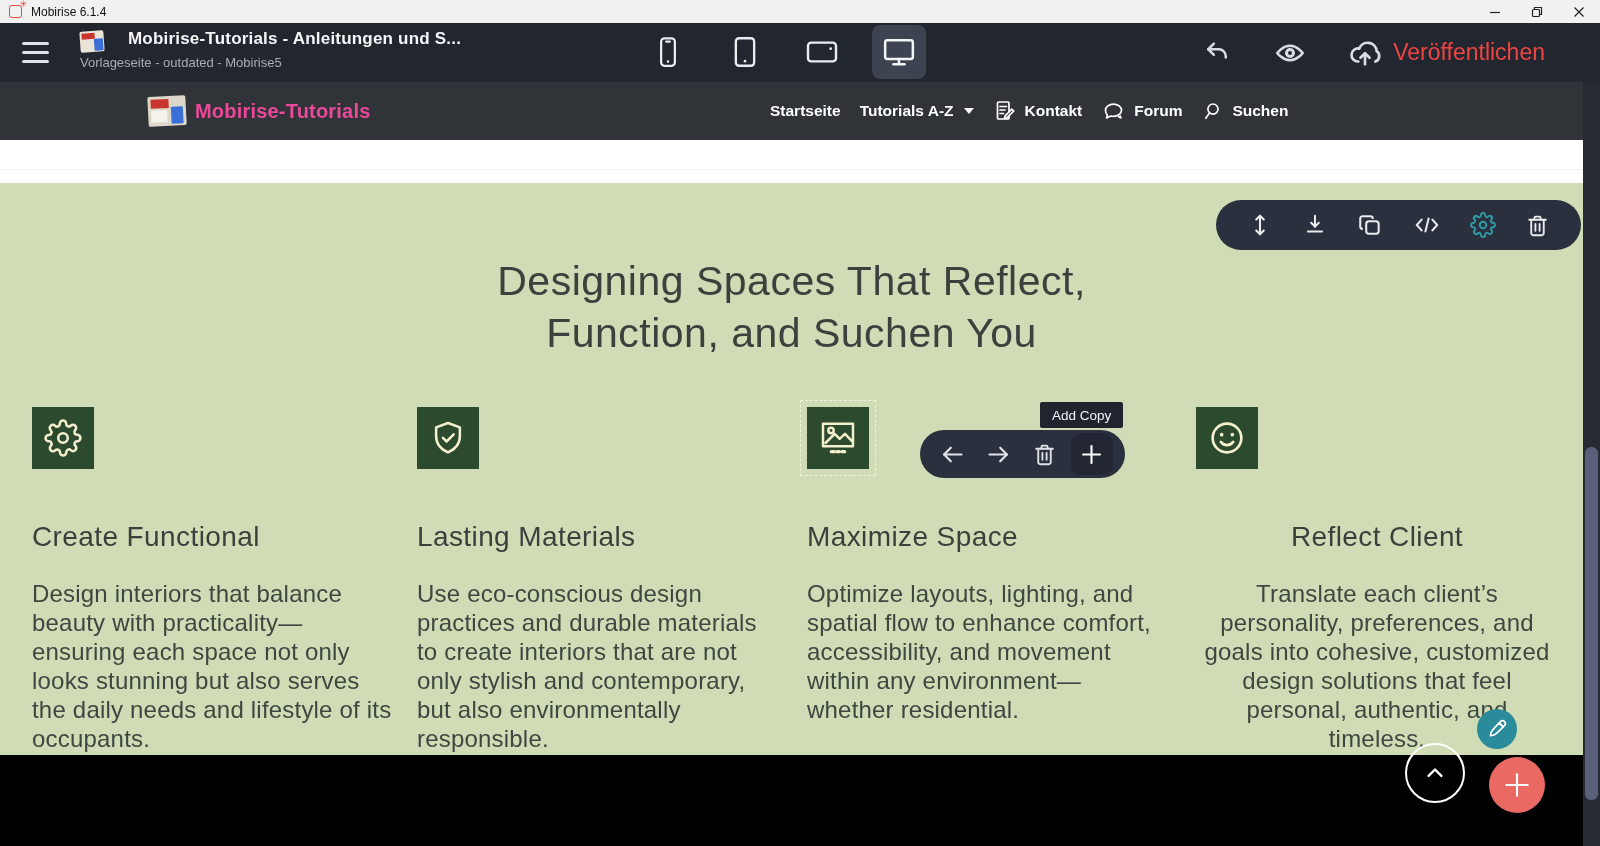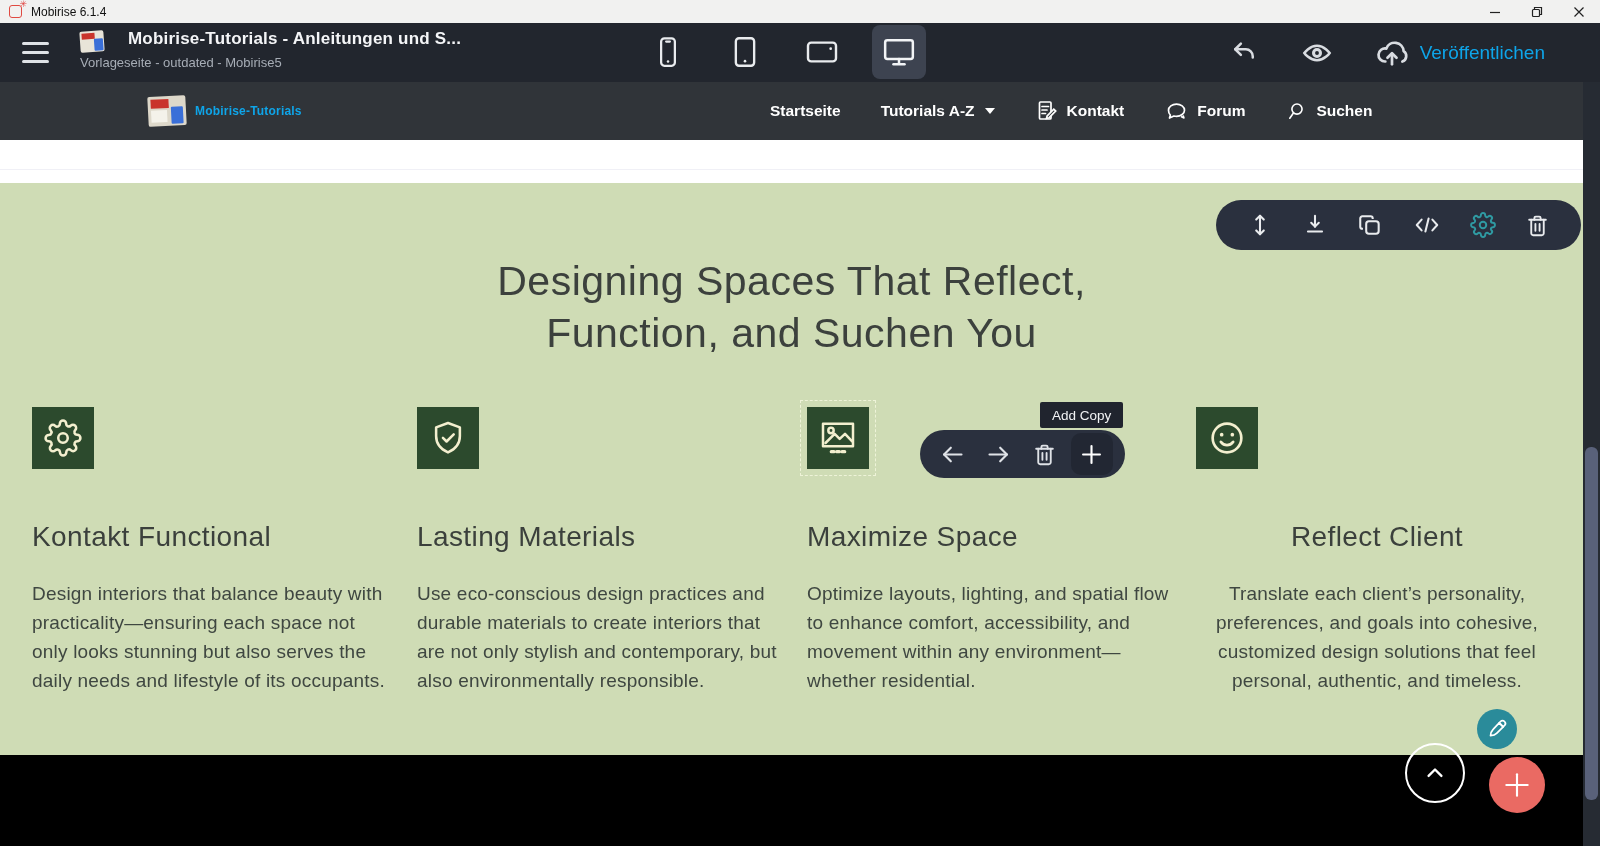--- a/index.html
+++ b/index.html
@@ -35,34 +35,34 @@
 
   .device-group { position:absolute; left:641px; top:2px; height:55px; display:flex; gap:23px; }
   .device-btn { width:54px; height:54px; display:flex; align-items:center;
     justify-content:center; border-radius:8px; cursor:pointer; }
   .device-btn.selected { background:#3d4350; }
 
   .appbar-right { position:absolute; right:55px; top:0; height:59px; display:flex;
     align-items:center; gap:42px; }
   .icon-btn { display:flex; align-items:center; justify-content:center; cursor:pointer; }
   .publish-btn { display:flex; align-items:center; gap:11px; cursor:pointer; }
-  .publish-label { font-size:19px; color:#0ea5e9; }
+  .publish-label { font-size:23px; color:#ef4444; }
 
   
   .sitenav { position:absolute; top:82px; left:0; width:1583px; height:58px;
     background:#303439; display:flex; align-items:center; }
   .brand { position:absolute; left:148px; top:14px; display:flex; align-items:center; gap:9px; cursor:pointer; }
   .brand-logo { position:relative; width:38px; height:30px; background:#ddd8ca;
     border-radius:2px; transform:rotate(-3deg); overflow:hidden; }
   .brand-logo .red { position:absolute; top:3px; left:3px; width:18px; height:9px; background:#c9342c; }
   .brand-logo .blue { position:absolute; bottom:2px; right:3px; width:12px; height:17px; background:#3a6fd8; border-radius:1px; }
   .brand-logo .white { position:absolute; top:14px; left:3px; width:16px; height:12px; background:#f4f2ea; }
-  .brand-name { font-size:12px; font-weight:700; color:#0ea5e9; letter-spacing:.2px; }
+  .brand-name { font-size:20px; font-weight:700; color:#ec4899; letter-spacing:.2px; }
   .nav-items { position:absolute; left:770px; top:0; height:58px; display:flex;
-    align-items:center; gap:40px; }
+    align-items:center; gap:19px; }
   .nav-item { display:flex; align-items:center; gap:8px; color:#fff; font-size:15.5px;
     font-weight:700; cursor:pointer; white-space:nowrap; }
   .caret { width:0; height:0; border-left:5px solid transparent; border-right:5px solid transparent;
     border-top:6px solid #fff; margin-left:2px; }
 
   
   .white-strip { position:absolute; top:140px; left:0; width:1583px; height:43px; background:#ffffff; }
   .white-strip .hairline { position:absolute; left:0; top:29px; width:100%; height:1px; background:#f0f0f6; }
   .green-section { position:absolute; top:183px; left:0; width:1583px; height:572px; background:#cfdcb5; }
   .footer-black { position:absolute; top:755px; left:0; width:1583px; height:91px; background:#000; }
@@ -70,21 +70,21 @@
   .hero-heading { position:absolute; top:72px; left:0; width:100%; text-align:center;
     font-size:41px; line-height:52px; font-weight:300; color:#3c413d; letter-spacing:.5px; }
 
   .feature { position:absolute; top:224px; width:362px; }
   .feature.f0 { left:32px; } .feature.f1 { left:417px; }
   .feature.f2 { left:807px; } .feature.f3 { left:1196px;text-align:center; }
   .feature-icon-box { width:62px; height:62px; background:#2c4a2d; display:flex;
     align-items:center; justify-content:center; }
   .feature.f2 .feature-icon-box { outline:1px dashed #eef3d8; outline-offset:6px; }
   .feature-title { margin-top:52px; font-size:28px; font-weight:300; color:#3b403c; letter-spacing:.4px; }
-  .feature-text { margin-top:26px; font-size:19px; line-height:29px; color:#3f4741; letter-spacing:.2px; }
+  .feature-text { margin-top:26px; font-size:24px; line-height:29px; color:#3f4741; letter-spacing:.2px; }
 
   
   .block-toolbar { position:absolute; top:200px; left:1216px; width:365px; height:50px;
     background:#2a303e; border-radius:25px; display:flex; align-items:center;
     justify-content:space-around; padding:0 16px; }
   .bt-btn { display:flex; align-items:center; justify-content:center; cursor:pointer; }
 
   
   .item-toolbar { position:absolute; top:430px; left:920px; width:205px; height:48px;
     background:#2a303e; border-radius:24px; display:flex; align-items:center;
@@ -264,21 +264,21 @@
       <div>Function, and Suchen You</div>
     </div>
 
     <div class="feature f0">
       <div class="feature-icon-box">
         <svg width="38" height="38" viewBox="0 0 24 24" fill="none" stroke="#f3efcf" stroke-width="1.6" stroke-linejoin="round">
           <circle cx="12" cy="12" r="3"></circle>
           <path d="M19.4 15a1.65 1.65 0 0 0 .33 1.82l.06.06a2 2 0 0 1-2.83 2.83l-.06-.06a1.65 1.65 0 0 0-1.82-.33 1.65 1.65 0 0 0-1 1.51V21a2 2 0 0 1-4 0v-.09A1.65 1.65 0 0 0 9 19.4a1.65 1.65 0 0 0-1.82.33l-.06.06a2 2 0 0 1-2.83-2.83l.06-.06a1.65 1.65 0 0 0 .33-1.82 1.65 1.65 0 0 0-1.51-1H3a2 2 0 0 1 0-4h.09A1.65 1.65 0 0 0 4.6 9a1.65 1.65 0 0 0-.33-1.82l-.06-.06a2 2 0 0 1 2.83-2.83l.06.06a1.65 1.65 0 0 0 1.82.33H9a1.65 1.65 0 0 0 1-1.51V3a2 2 0 0 1 4 0v.09a1.65 1.65 0 0 0 1 1.51 1.65 1.65 0 0 0 1.82-.33l.06-.06a2 2 0 0 1 2.83 2.83l-.06.06a1.65 1.65 0 0 0-.33 1.82V9a1.65 1.65 0 0 0 1.51 1H21a2 2 0 0 1 0 4h-.09a1.65 1.65 0 0 0-1.51 1z"></path>
         </svg>
       </div>
-      <div class="feature-title">Kontakt Functional</div>
+      <div class="feature-title">Create Functional</div>
       <div class="feature-text">Design interiors that balance beauty with practicality—ensuring each space not only looks stunning but also serves the daily needs and lifestyle of its occupants.</div>
     </div>
 
     <div class="feature f1">
       <div class="feature-icon-box">
         <svg width="38" height="38" viewBox="0 0 24 24" fill="none" stroke="#f3efcf" stroke-width="1.6" stroke-linecap="round" stroke-linejoin="round">
           <path d="M12 2.5l7.5 2.8v5.4c0 5.2-3.7 8.7-7.5 10.4-3.8-1.7-7.5-5.2-7.5-10.4V5.3z"></path>
           <polyline points="8.8 11.9 11.1 14.2 15.6 9.7"></polyline>
         </svg>
       </div>

